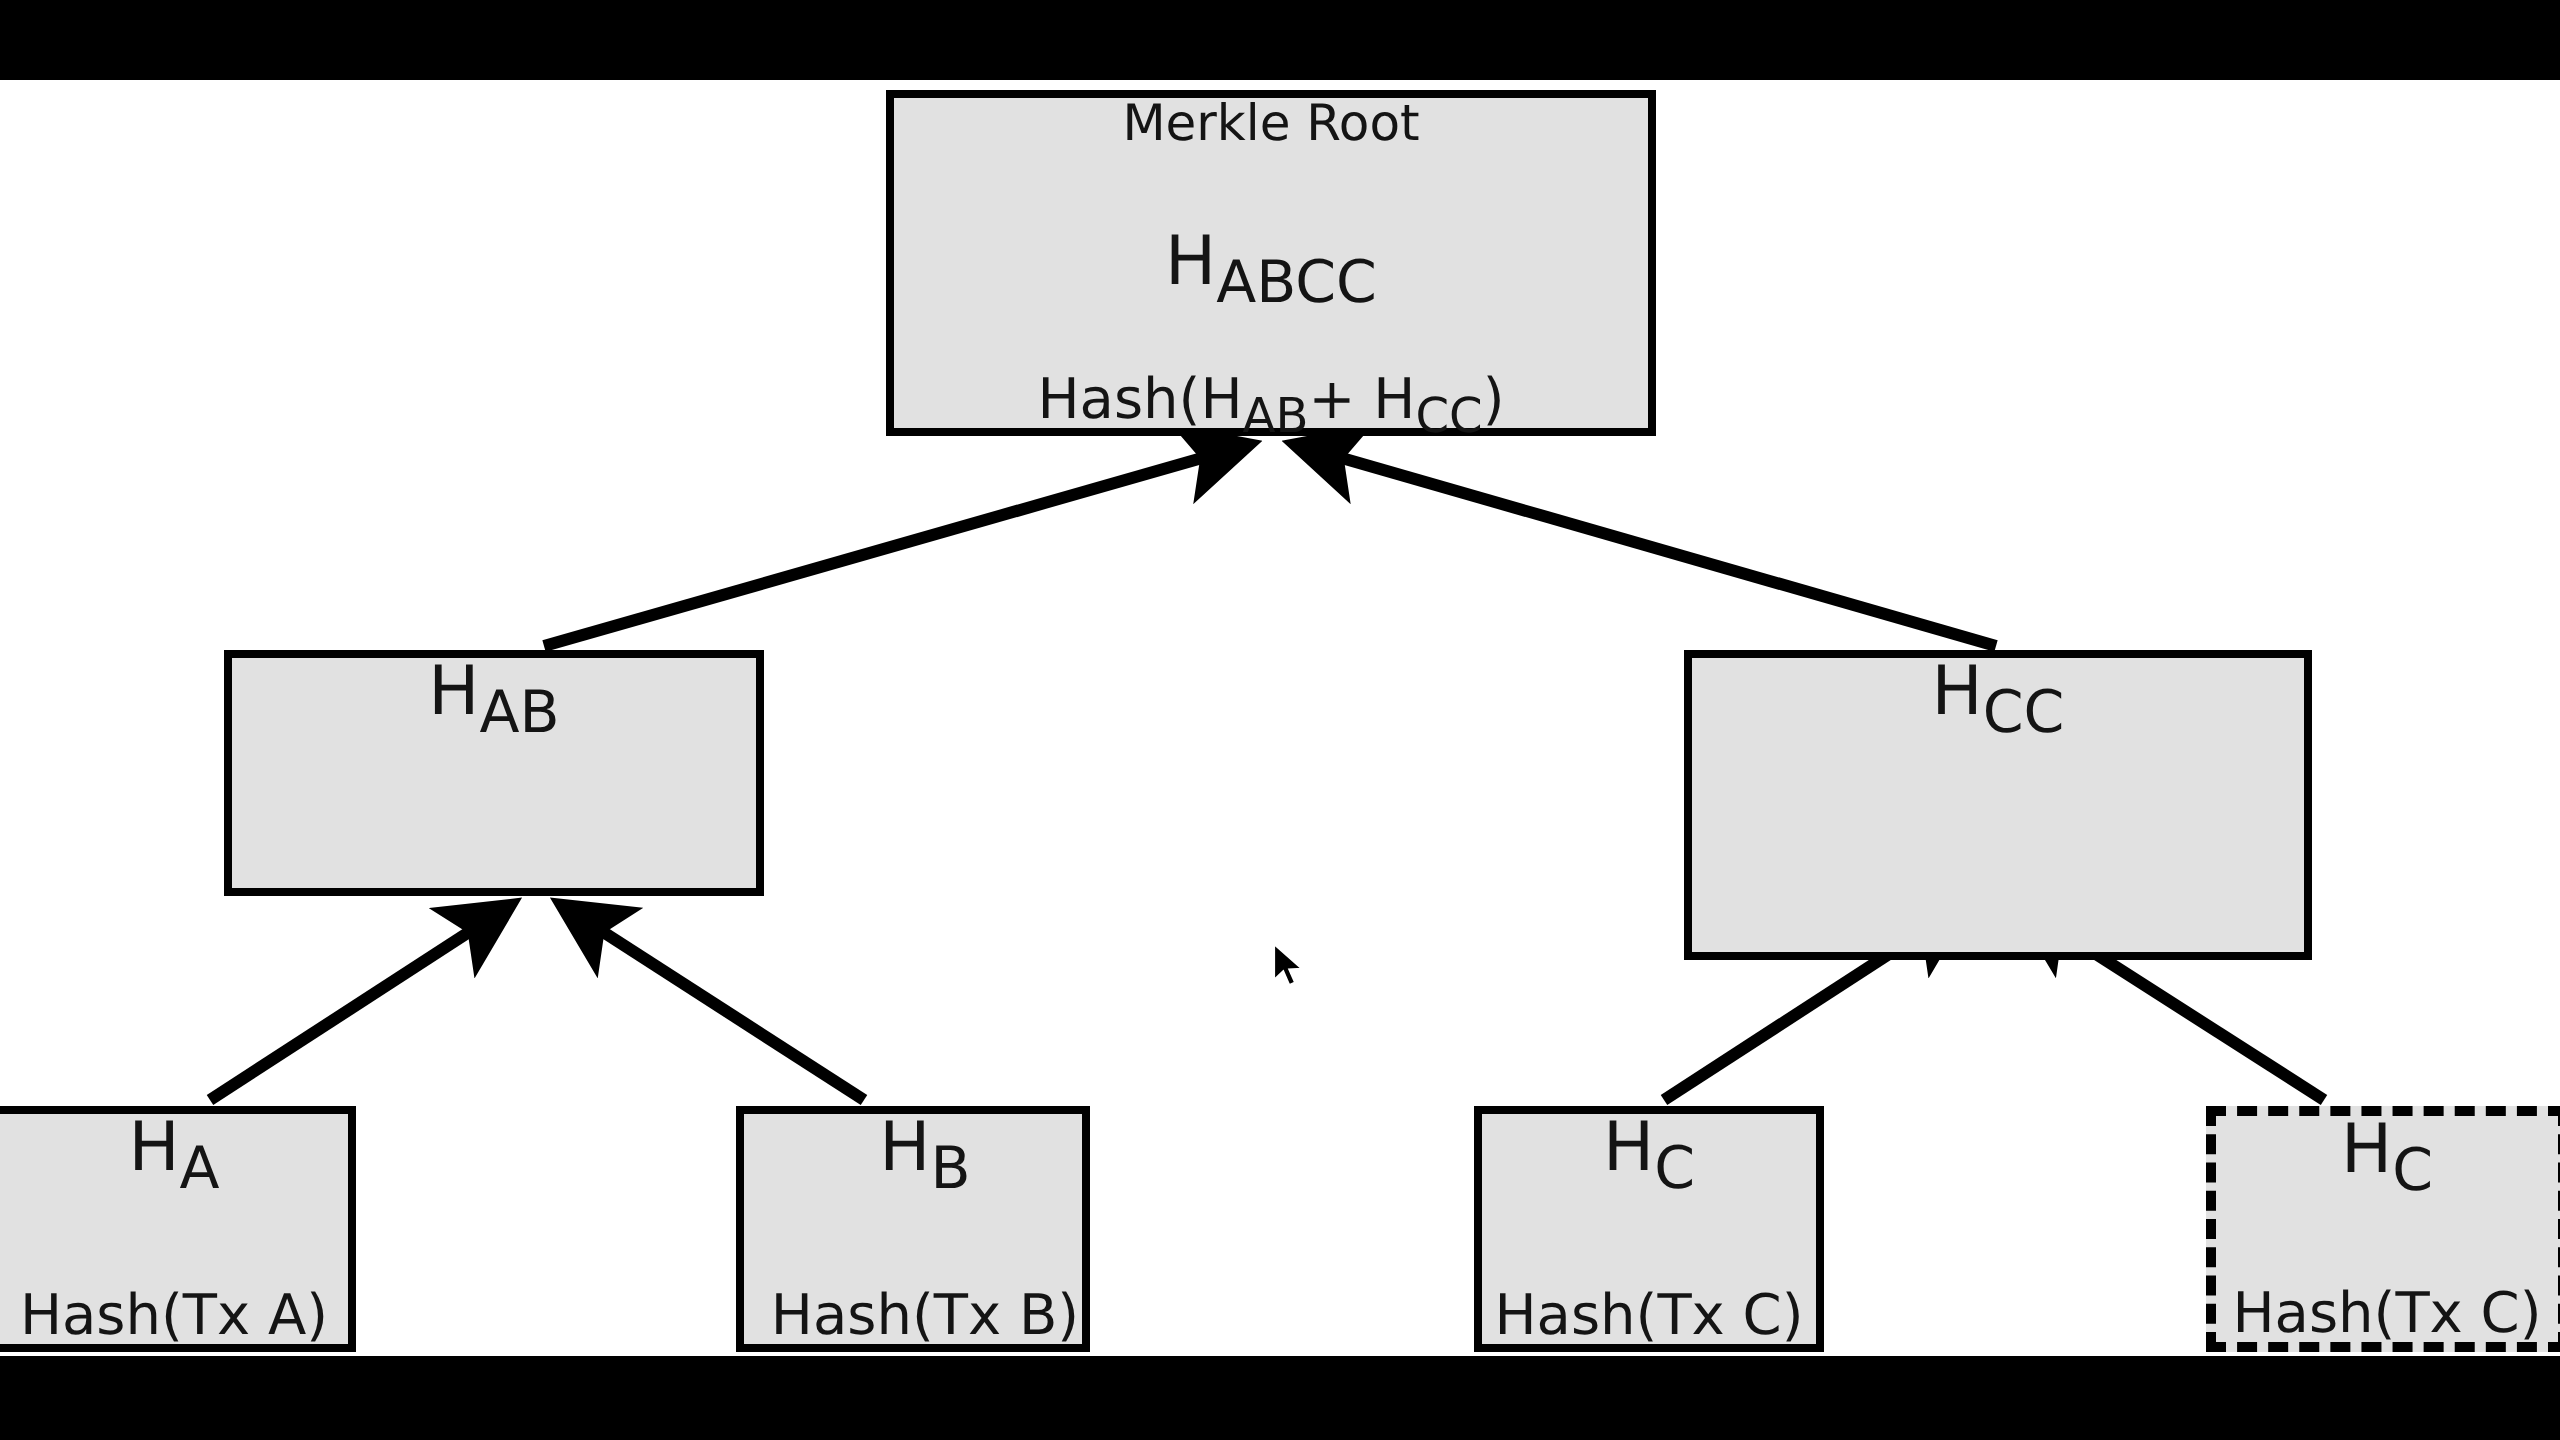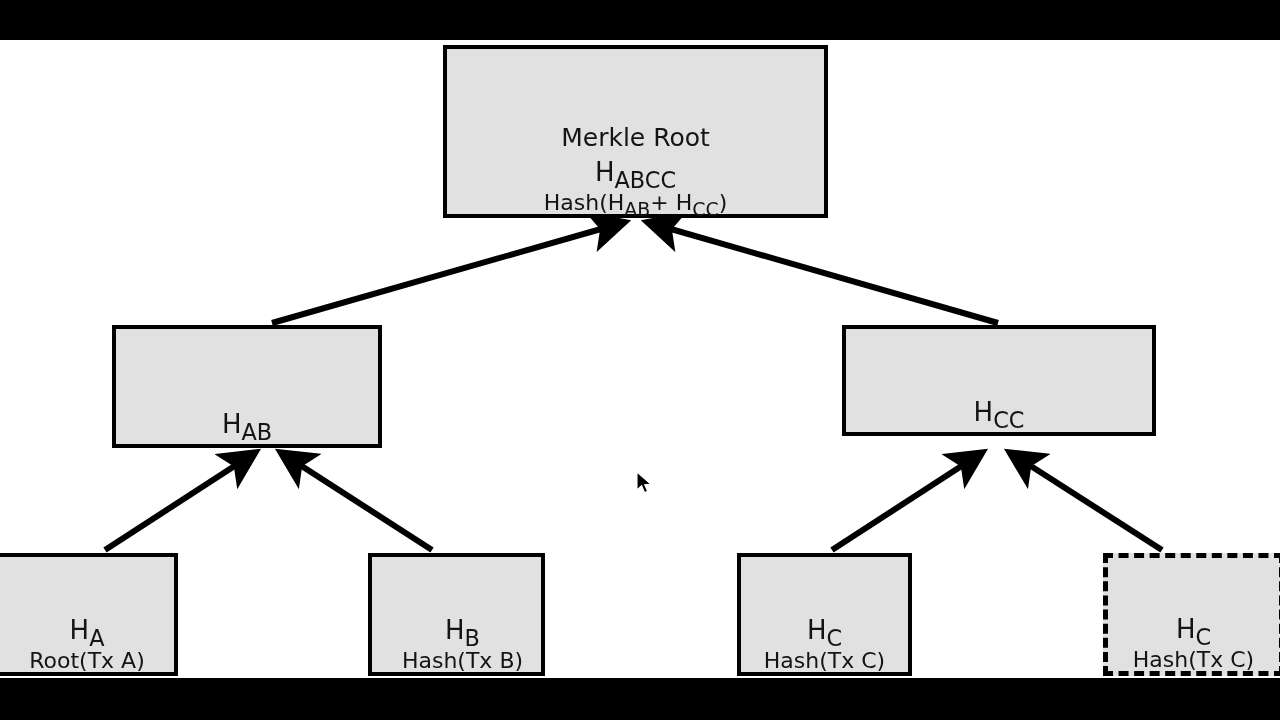--- a/index.html
+++ b/index.html
@@ -23,50 +23,50 @@
     overflow: hidden;
   }
   
   .node {
     position: absolute;
     background: #e1e1e1;
     border: 4px solid #000000;
     display: flex;
     flex-direction: column;
     align-items: center;
-    justify-content: flex-end;
+    justify-content: space-between;
     text-align: center;
     color: #141414;
     line-height: 1.0;
     z-index: 3;
   }
   .node.dashed {
     border-style: dashed;
     border-width: 5px;
     background: #e1e1e1;
   }
   .node .ln {
     display: block;
     white-space: nowrap;
   }
   .ln-title { font-size: 25px; margin-bottom: 9px; }
-  .ln-hsym  { font-size: 26px; margin-bottom: 7px; }
-  .ln-expr  { font-size: 22px; }
+  .ln-hsym  { font-size: 34px; margin-bottom: 7px; }
+  .ln-expr  { font-size: 28px; }
   
   sub {
     font-size: 0.86em;
     vertical-align: baseline;
     position: relative;
     top: 0.30em;
     line-height: 0;
   }
   
   #node-root   { left: 443px; top: 5px;   width: 385px; height: 173px; }
   #node-hab    { left: 112px; top: 285px; width: 270px; height: 123px; }
-  #node-hcc    { left: 842px; top: 285px; width: 314px; height: 111px; }
+  #node-hcc    { left: 842px; top: 285px; width: 314px; height: 155px; }
   #node-ha     { left: -4px;  top: 513px; width: 182px; height: 123px; }
   #node-hb     { left: 368px; top: 513px; width: 177px; height: 123px; padding-left: 12px; }
   #node-hc     { left: 737px; top: 513px; width: 175px; height: 123px; }
   #node-hc-dup { left: 1103px;top: 513px; width: 181px; height: 123px; }
 
   #edges {
     position: absolute;
     left: 0; top: 0;
     width: 1280px; height: 638px;
     z-index: 1;
@@ -116,21 +116,21 @@
     <div id="node-hab" class="node">
       <span class="ln ln-hsym"><span>H</span><sub>AB</sub></span>
     </div>
 
     <div id="node-hcc" class="node">
       <span class="ln ln-hsym"><span>H</span><sub>CC</sub></span>
     </div>
 
     <div id="node-ha" class="node">
       <span class="ln ln-hsym"><span>H</span><sub>A</sub></span>
-      <span class="ln ln-expr">Root(Tx A)</span>
+      <span class="ln ln-expr">Hash(Tx A)</span>
     </div>
 
     <div id="node-hb" class="node">
       <span class="ln ln-hsym"><span>H</span><sub>B</sub></span>
       <span class="ln ln-expr">Hash(Tx B)</span>
     </div>
 
     <div id="node-hc" class="node">
       <span class="ln ln-hsym"><span>H</span><sub>C</sub></span>
       <span class="ln ln-expr">Hash(Tx C)</span>

